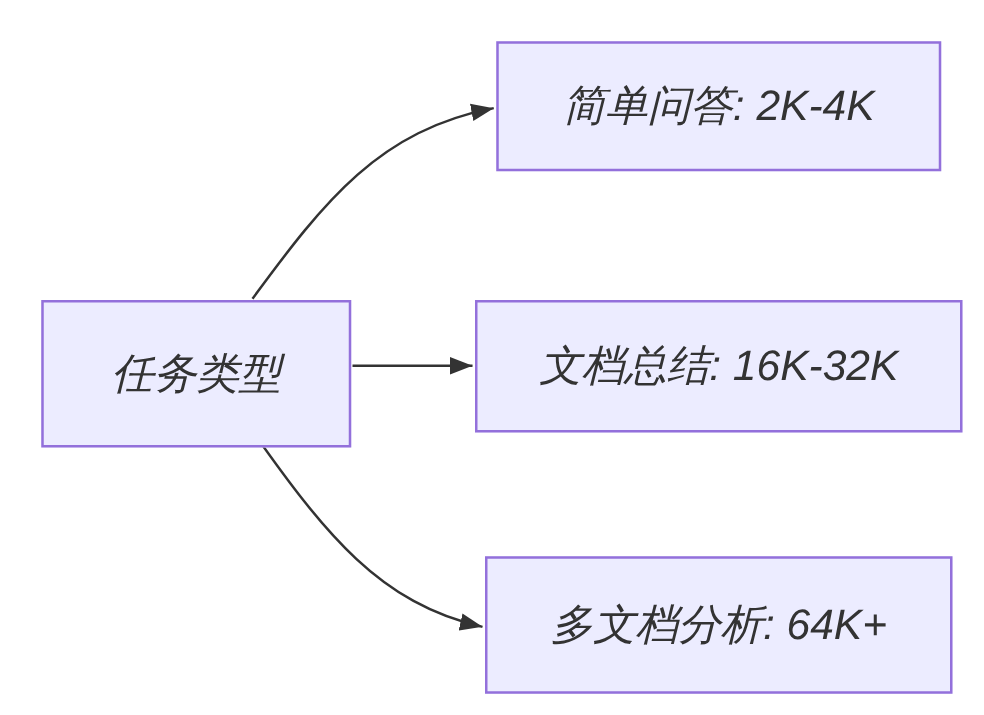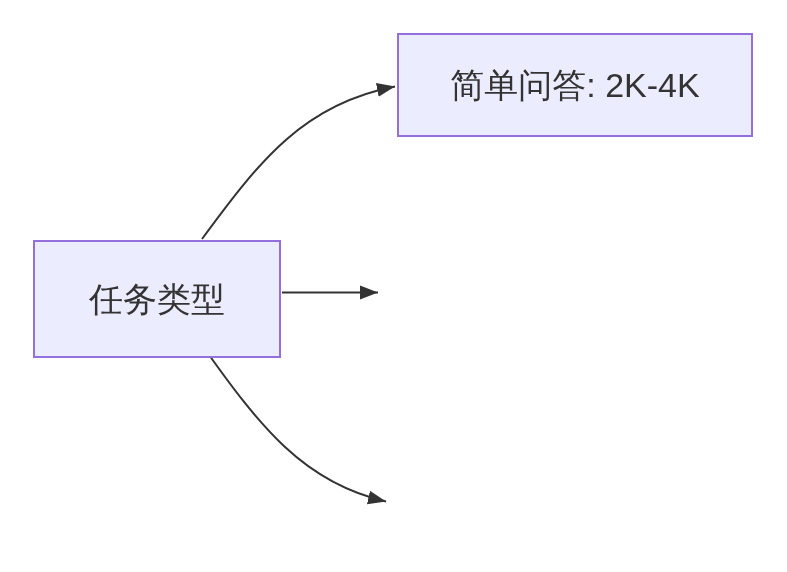--- a/index.html
+++ b/index.html
@@ -28,20 +28,21 @@
     stroke-width: 2px;
   }
   .node {
     position: absolute;
     box-sizing: border-box;
     background: #ECECFF;
     border: 2px solid #9370DB;
     display: flex;
     align-items: center;
     justify-content: center;
+    font-style: italic;
   }
   .node-label {
     color: #333333;
     font-size: 34px;
     line-height: 1.2;
     white-space: nowrap;
     text-align: center;
   }
   .node-task-type   { left: 33px;  top: 240px; width: 248px; height: 118px; }
   .node-simple-qa   { left: 397px; top: 33px;  width: 356px; height: 104px; }
@@ -65,15 +66,21 @@
   </svg>
 
   <div class="node node-task-type">
     <span class="node-label">任务类型</span>
   </div>
 
   <div class="node node-simple-qa">
     <span class="node-label">简单问答: 2K-4K</span>
   </div>
 
+  <div class="node node-doc-summary">
+    <span class="node-label">文档总结: 16K-32K</span>
+  </div>
 
+  <div class="node node-multi-doc">
+    <span class="node-label">多文档分析: 64K+</span>
+  </div>
 
 </div>
 
 </body></html>

